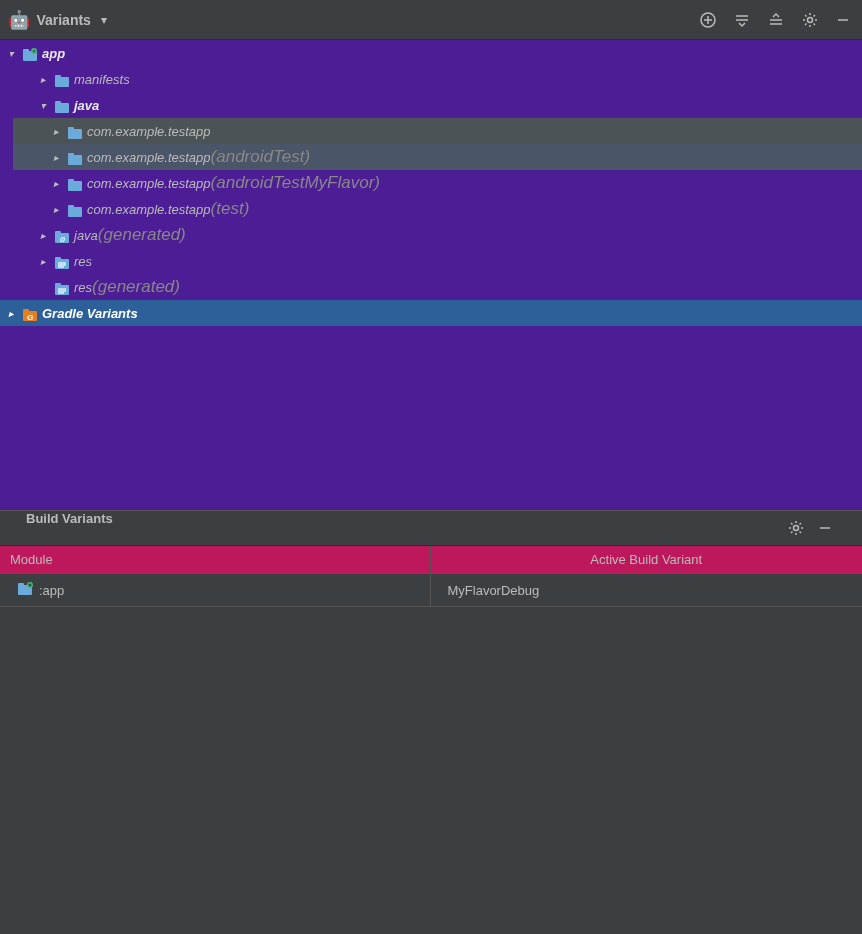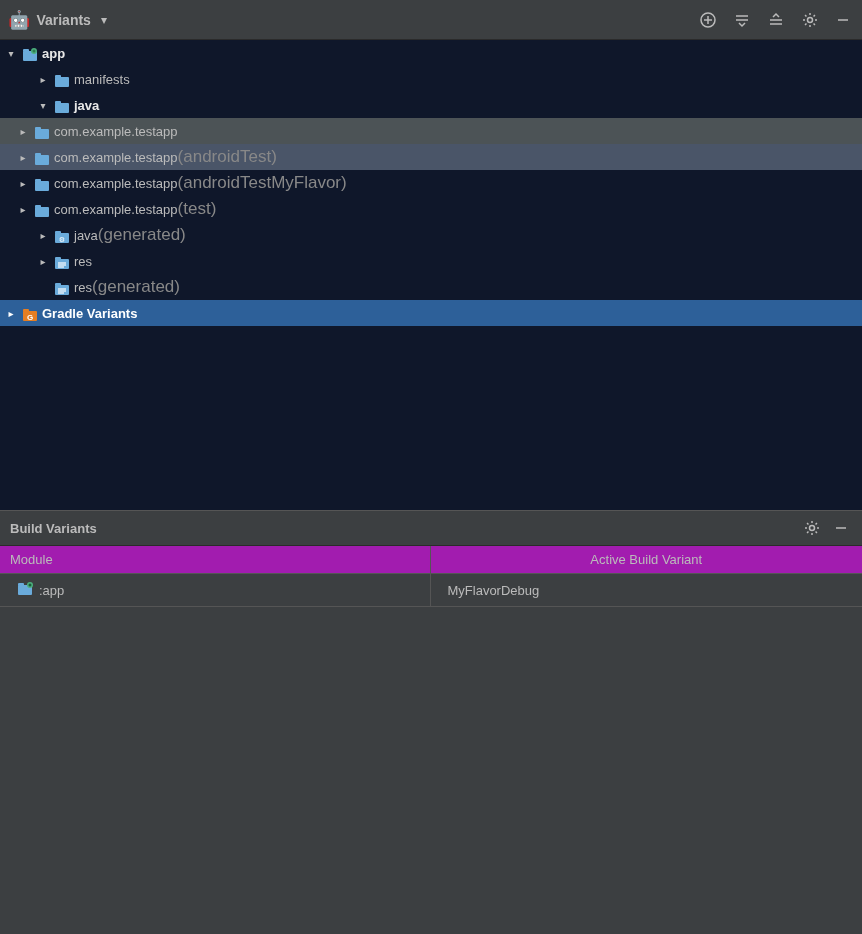--- a/index.html
+++ b/index.html
@@ -53,23 +53,24 @@
       justify-content: center;
     }
 
     .chevron-down {
       font-size: 12px;
       color: #bbbbbb;
     }
 
     
     .file-tree {
-      background: #0f172a;
+      background: #4c1d95;
       overflow-y: auto;
       height: 470px;
+      font-style: italic;
     }
 
     .tree-item {
       display: flex;
       align-items: center;
       height: 26px;
       padding-right: 8px;
       cursor: pointer;
       user-select: none;
     }
@@ -77,21 +78,21 @@
     .tree-item.selected {
       background: #2d6099;
     }
 
     .tree-item.highlighted {
       background: #4c5356;
     }
 
     .indent-0 { padding-left: 4px; }
     .indent-1 { padding-left: 36px; text-align: right; }
-    .indent-2 { padding-left: 16px; }
+    .indent-2 { padding-left: 36px; margin-left: 13px; }
 
     .expand-arrow {
       width: 14px;
       height: 14px;
       display: inline-flex;
       align-items: center;
       justify-content: center;
       font-size: 10px;
       color: #bbbbbb;
       flex-shrink: 0;
@@ -138,23 +139,22 @@
     }
 
     
     .tree-item.selected .item-label {
       color: #ffffff;
     }
 
     
     .build-variants-header {
       display: flex;
-      align-items: center;
       height: 36px;
-      padding: 0 10px;
+      padding: 0 26px;
       background: #3c3f41;
       border-bottom: 1px solid #2b2b2b;
       border-top: 1px solid #555555;
     }
 
     .build-variants-title {
       flex: 1;
       font-size: 13px;
       font-weight: bold;
       color: #bbbbbb;
@@ -166,21 +166,21 @@
       align-items: center;
     }
 
     
     .bv-table {
       width: 100%;
       border-collapse: collapse;
     }
 
     .bv-table th {
-      background: #a21caf;
+      background: #be185d;
       color: #bbbbbb;
       font-weight: normal;
       font-size: 13px;
       text-align: left;
       padding: 6px 10px;
       border-bottom: 1px solid #555555;
       border-right: 1px solid #555555;
     }
 
     .bv-table th:last-child {

